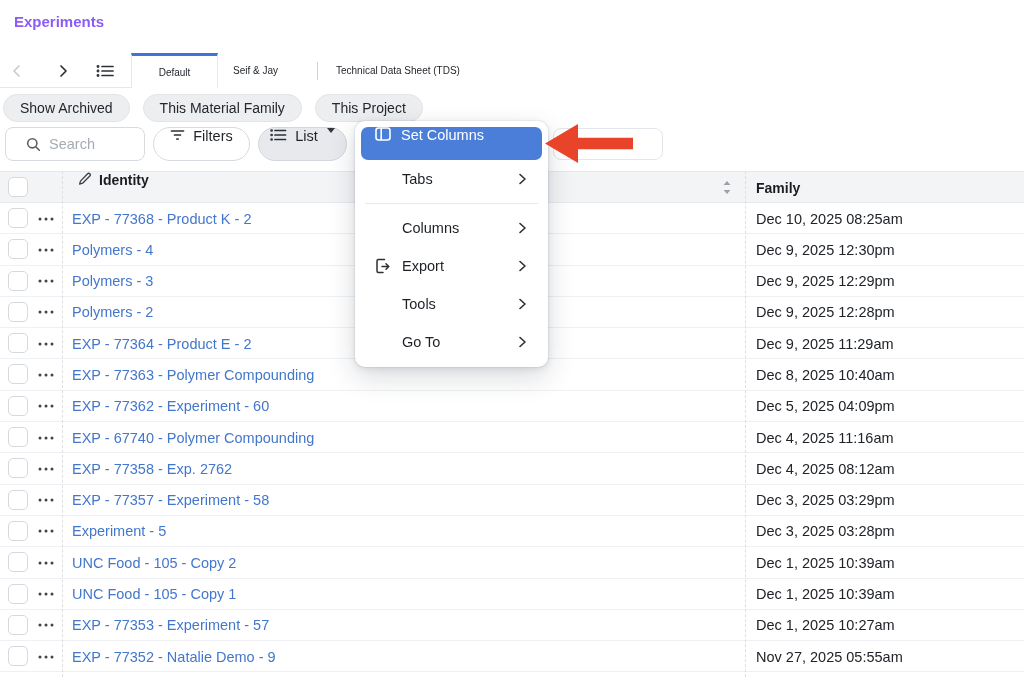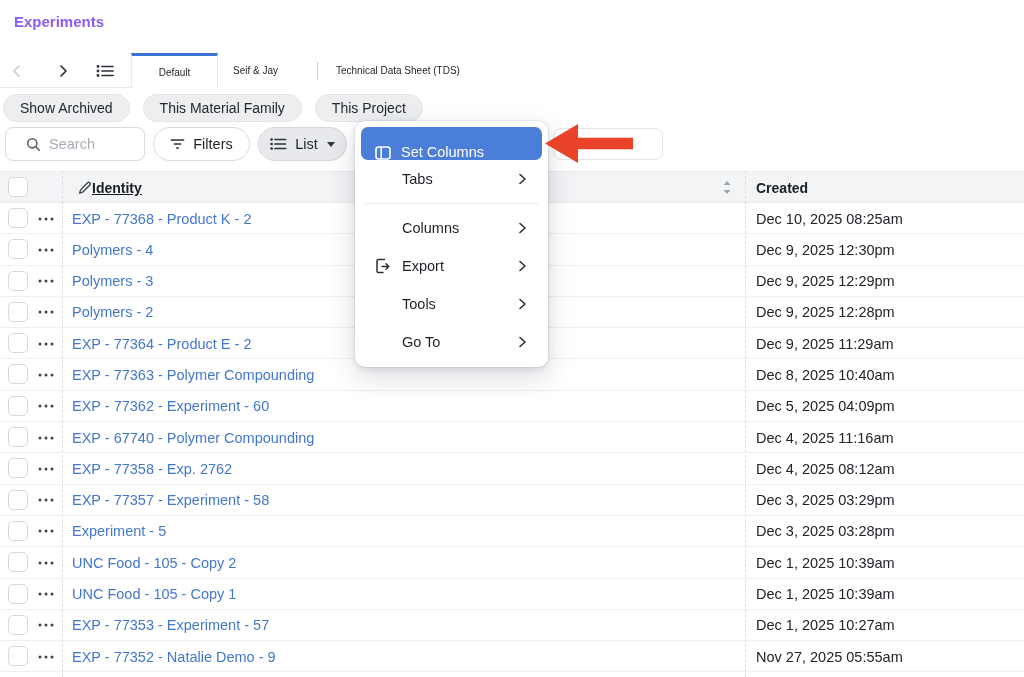--- a/index.html
+++ b/index.html
@@ -42,36 +42,36 @@
 
   
   .toolbar { position:absolute; left:5px; top:127px; display:flex; gap:8px; }
   .search-box {
     width:140px; height:34px; display:flex; align-items:center; gap:8px; padding:0 20px;
     border:1px solid #d7dade; border-radius:8px; background:#fff; color:#5a6068;
   }
   .search-box input { border:none; outline:none; width:90px; font-size:14.5px; font-family:inherit; color:#3a3f45; }
   .search-box input::placeholder { color:#a6acb4; }
   .tbtn {
-    height:34px; display:flex; align-items:center; justify-content:center; gap:8px;
+    height:34px; display:flex; justify-content:center; gap:8px;
     border:1px solid #d7dade; border-radius:17px; background:#fff;
     font-size:14.5px; font-weight:500; color:#1f2328;
   }
   .btn-filters { width:97px; }
   .btn-list { width:89px; background:#e7e9ec; border-color:#d3d7db; }
   .caret-down { width:0; height:0; border-left:4.5px solid transparent; border-right:4.5px solid transparent; border-top:5.5px solid #32373d; margin-left:1px; }
   .hidden-btn { position:absolute; left:553px; top:128px; width:110px; height:32px; background:#fff; border:1px solid #e2e5e9; border-radius:8px; z-index:1; }
 
   
   .table { position:absolute; left:0; top:171px; width:1024px; height:506px; }
   .thead {
     position:relative; height:32px; background:#f3f4f6;
     border-top:1px solid #e7e9ec; border-bottom:1px solid #e7e9ec;
   }
-  .th-identity { position:absolute; left:78px; top:0; height:32px; display:flex; align-items:center; font-size:14px; font-weight:700; color:#1a1d21;text-decoration:underline; }
+  .th-identity { position:absolute; left:78px; top:0; height:32px; display:flex; align-items:flex-start; gap:7px; font-size:14px; font-weight:700; color:#1a1d21; }
   .th-created  { position:absolute; left:756px; top:0; height:32px; display:flex; align-items:center; font-size:14px; font-weight:700; color:#1a1d21; }
   .sort-icon { position:absolute; left:722px; top:8px; color:#9aa0a8; }
   .checkbox {
     position:absolute; left:8px; width:20px; height:20px; background:#fff;
     border:1px solid #d5d9de; border-radius:5px;
   }
   .thead .checkbox { top:5px; }
   .row { position:relative; height:31.3px; border-bottom:1px solid #eef0f3; background:#fff; }
   .row .checkbox { top:5px; }
   .row-menu { position:absolute; left:38px; top:0; height:31px; display:flex; align-items:center; color:#3f444b; }
@@ -81,21 +81,21 @@
   .vdiv-1 { left:62px; } .vdiv-2 { left:745px; }
 
   
   .menu {
     position:absolute; left:355px; top:121px; width:193px; z-index:20;
     background:#fff; border-radius:10px; padding:6px;
     box-shadow:0 0 0 1px rgba(20,30,50,.05), 0 2px 6px rgba(20,30,50,.10), 0 10px 28px rgba(20,30,50,.16);
   }
   .menu-highlight {
     height:33px; border-radius:7px; background:#4a7ed9; color:#fff;
-    display:flex; align-items:flex-end; gap:10px; padding-left:14px; font-size:14.5px;
+    display:flex; align-items:flex-start; gap:10px; padding-left:14px; font-size:14.5px;
   }
   .menu-item { position:relative; height:38px; display:flex; align-items:center; padding-left:41px; font-size:14.5px; color:#1d2126; }
   .menu-item .item-icon { position:absolute; left:14px; color:#2b3036; }
   .menu-item .chev { position:absolute; right:14px; color:#2b3036; }
   .menu-divider { height:1px; background:#e8eaed; margin:5px 4px; }
 
   
   .arrow { position:absolute; left:544px; top:123px; z-index:30; }
 </style>
 </head>
@@ -203,21 +203,21 @@
       </span>
       <span>Identity</span>
     </div>
     <div class="sort-icon">
       <svg width="10" height="15" viewBox="0 0 10 15">
           <path d="M5 1 L8.4 5 H1.6 Z" fill="currentColor"></path>
           <path d="M5 14 L1.6 10 H8.4 Z" fill="currentColor"></path>
         </svg>
     </div>
     <div class="th-created">
-      <span>Created</span>
+      <span>Family</span>
     </div>
   </div>
 
   <div>
   <div class="row">
     <div class="checkbox"></div>
     <div class="row-menu">
       <span>
         <svg width="16" height="4" viewBox="0 0 16 4">
               <circle cx="2" cy="2" r="1.5" fill="currentColor"></circle>

